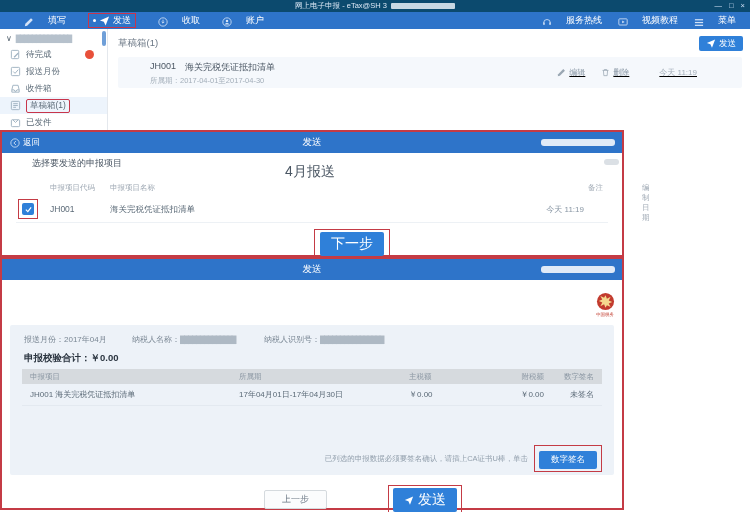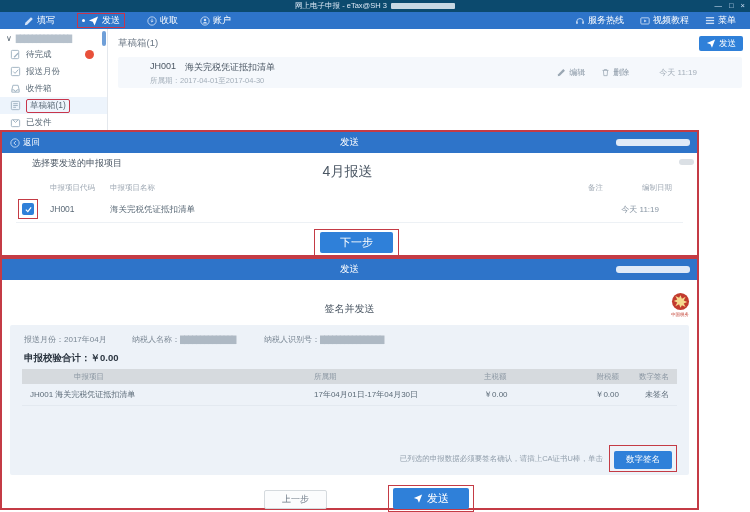--- a/index.html
+++ b/index.html
@@ -9,21 +9,21 @@
   
   .titlebar{position:absolute;top:0;left:0;width:750px;height:12px;background:#0c4a6e;
     display:flex;align-items:center;justify-content:center;gap:4px;color:#dce8f6;font-size:7.5px;}
   .winctrl{position:absolute;right:5px;top:0;height:12px;display:flex;align-items:center;gap:7px;
     color:#cfe0f5;font-size:7.5px;line-height:1;}
   .redblock{display:inline-block;width:64px;height:6px;background:rgba(235,241,248,.85);border-radius:1px;}
 
   
   .toolbar{position:absolute;top:12px;left:0;width:750px;height:17px;background:#2e74c9;
     display:flex;align-items:center;color:#fff;font-size:9px;}
-  .tb-item{display:flex;align-items:center;gap:3px;cursor:default;white-space:nowrap;}
+  .tb-item{display:flex;align-items:flex-end;gap:14px;cursor:default;white-space:nowrap;}
   .tb-item svg{color:#d4e3f7;}
   .tb-left{display:flex;align-items:center;gap:22px;margin-left:24px;}
   .tb-right{display:flex;align-items:center;gap:16px;margin-left:auto;margin-right:14px;}
   .redbox-tb{border:1.5px solid #c8354b;padding:0 4px;display:flex;align-items:center;gap:3px;}
   .dot{width:3px;height:3px;border-radius:50%;background:#fff;}
 
   
   .sidebar{position:absolute;top:29px;left:0;width:108px;height:101px;background:#fff;
     border-right:1px solid #e4e8ed;overflow:hidden;}
   .company{display:flex;align-items:center;gap:4px;padding:5px 6px 3px 6px;font-size:8px;color:#55636f;}
@@ -37,34 +37,34 @@
   .badge{width:9px;height:9px;background:#e8503a;border-radius:50%;margin-left:auto;margin-right:13px;}
 
   
   .drafts-title{position:absolute;left:118px;top:37px;font-size:9.5px;color:#6b7785;}
   .send-btn-top{position:absolute;left:699px;top:36px;height:15px;padding:0 7px;background:#2f80d9;
     border-radius:2px;color:#fff;font-size:8.5px;display:flex;align-items:center;gap:3px;cursor:pointer;}
   .draft-card{position:absolute;left:118px;top:57px;width:624px;height:31px;background:#f5f8fc;border-radius:2px;}
   .dc-left{position:absolute;left:32px;top:4px;}
   .dc-line1{display:flex;gap:9px;font-size:9px;color:#4a5663;}
   .dc-line2{margin-top:2px;font-size:7.5px;color:#a3aeb9;}
-  .dc-actions{position:absolute;right:45px;top:0;height:100%;display:flex;align-items:center;gap:16px;}
+  .dc-actions{position:absolute;right:45px;top:0;height:100%;display:flex;align-items:center;gap:16px;text-decoration:underline;}
   .dc-act{display:flex;align-items:center;gap:3px;font-size:8px;color:#8795a3;cursor:pointer;}
   .dc-act svg{color:#9aa7b3;}
   .dc-time{font-size:8px;color:#a3aeb9;margin-left:14px;}
 
   
-  .redsection{position:absolute;left:0;width:699px;border:2px solid #c43b45;background:#fff;}
+  .redsection{position:absolute;left:0;width:624px;border:2px solid #c43b45;background:#fff;}
   .sec-bar{height:21px;background:#2e74c9;position:relative;display:flex;align-items:center;
     justify-content:center;color:#fff;font-size:9.5px;}
   .bar-back{position:absolute;left:8px;display:flex;align-items:center;gap:3px;font-size:8.5px;cursor:pointer;}
   .bar-back svg{color:#d4e3f7;}
   .blob{position:absolute;right:7px;top:7px;width:74px;height:7px;background:rgba(255,255,255,.85);border-radius:3px;}
-  .btn-blue{background:#2f80d9;color:#fff;font-size:11px;border:none;border-radius:2px;
-    padding:3px 20px;cursor:pointer;display:inline-flex;align-items:center;gap:4px;}
+  .btn-blue{background:#2f80d9;color:#fff;font-size:14px;border:none;border-radius:2px;
+    padding:3px 11px;cursor:pointer;display:inline-flex;align-items:center;gap:4px;}
   .redbox-wrap{border:1.5px solid #c43b45;display:inline-block;}
 
   
   .section2{top:130px;height:127px;}
   .s2-select{position:absolute;left:30px;top:25px;font-size:9px;color:#4a5663;}
   .s2-month{position:absolute;left:0;right:4px;top:31px;text-align:center;font-size:14px;color:#4a5663;}
   .s2-th{position:absolute;top:51px;font-size:7.5px;color:#9fa9b4;}
   .s2-scroll{position:absolute;right:3px;top:27px;width:15px;height:6px;background:#dbe0e5;border-radius:3px;}
   .s2-row{position:absolute;top:64px;left:14px;right:14px;height:27px;border-bottom:1px solid #edf1f5;}
   .cb-redbox{position:absolute;left:2px;top:3px;border:1.5px solid #c43b45;padding:3px;}
@@ -79,21 +79,21 @@
   .section3{top:257px;height:253px;}
   .s3-subtitle{position:absolute;left:0;right:0;top:43px;text-align:center;font-size:10px;color:#4a5663;}
   .s3-logo{position:absolute;right:3px;top:33px;width:28px;text-align:center;}
   .s3-logo .lg-label{font-size:4.5px;color:#c0392b;display:block;margin-top:1px;letter-spacing:0;}
   .s3-panel{position:absolute;left:8px;right:8px;top:66px;height:150px;background:#edf2f8;border-radius:2px;}
   .s3-info{position:absolute;top:9px;font-size:8px;color:#7a8794;white-space:nowrap;}
   .s3-info .blocks{color:#aeb9c4;letter-spacing:-1px;font-size:7px;}
   .blocks.underl{text-decoration:underline;}
   .s3-total{position:absolute;left:14px;top:27px;font-size:9.5px;color:#2b3540;font-weight:bold;}
   .s3-table{position:absolute;left:12px;right:12px;top:44px;}
-  .s3-thead{display:flex;align-items:center;height:15px;background:#d6dade;font-size:7.5px;color:#8b97a3;padding-left:44px;}
+  .s3-thead{display:flex;align-items:center;height:15px;background:#d6dade;font-size:7.5px;color:#8b97a3;}
   .s3-trow{display:flex;align-items:center;height:22px;font-size:8px;color:#5b6a77;border-bottom:1px solid #e3e9f0;}
   .c-item{flex:1;padding-left:8px;}
   .c-period{width:170px;}
   .c-main{width:75px;text-align:left;}
   .c-sub{width:60px;text-align:right;}
   .c-sign{width:58px;text-align:right;padding-right:8px;}
   .s3-note{position:absolute;right:12px;top:120px;display:flex;align-items:center;gap:6px;}
   .note-text{font-size:7.5px;color:#93a0ad;}
   .sign-wrap{padding:2px 4px;}
   .btn-sign{padding:3px 12px;font-size:8.5px;}
@@ -316,21 +316,20 @@
     <span class="redbox-wrap next-wrap">
       <button class="btn-blue">下一步</button>
     </span>
   </div>
 
   <div class="redsection section3">
     <div class="sec-bar">
       <span>发送</span>
       <span class="blob"></span>
     </div>
-    <div class="s3-subtitle">签名并发送</div>
     <div class="s3-logo">
       <svg width="19" height="19" viewBox="0 0 20 20" style="margin:0 auto">
           <circle cx="10" cy="10" r="9" fill="#c23b2e"></circle>
           <path d="M10 3.5l1.5 3.6 3.9-2-2 3.9 3.6 1.5-3.6 1.5 2 3.9-3.9-2L10 16.5l-1.5-3.6-3.9 2 2-3.9L3 9.5l3.6-1.5-2-3.9 3.9 2z" fill="#f5d98e"></path>
         </svg>
       <span class="lg-label">中国税务</span>
     </div>
     <div class="s3-panel">
       <div class="s3-info" style="left:14px">
         <span>报送月份：</span><span>2017年04月</span>

